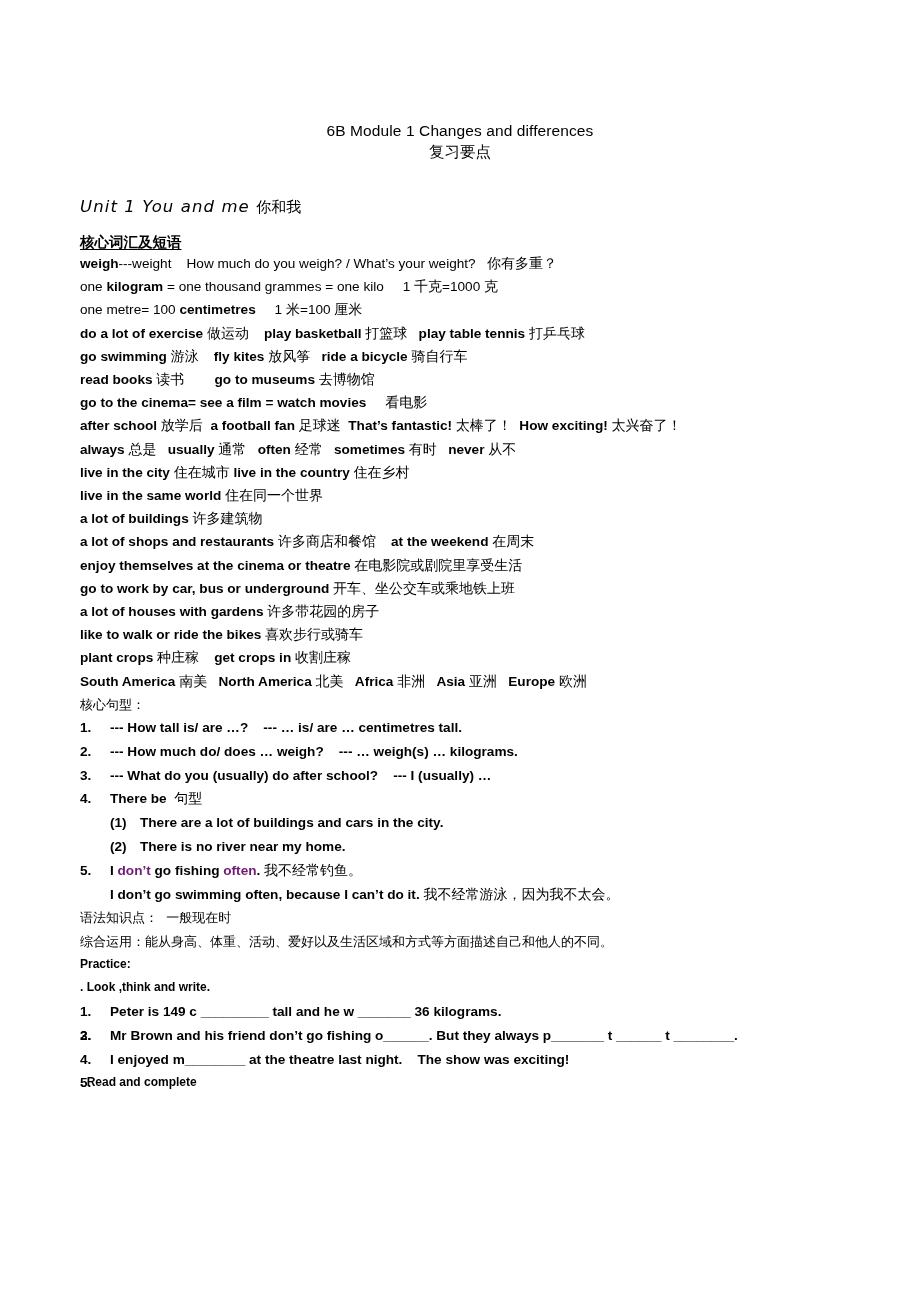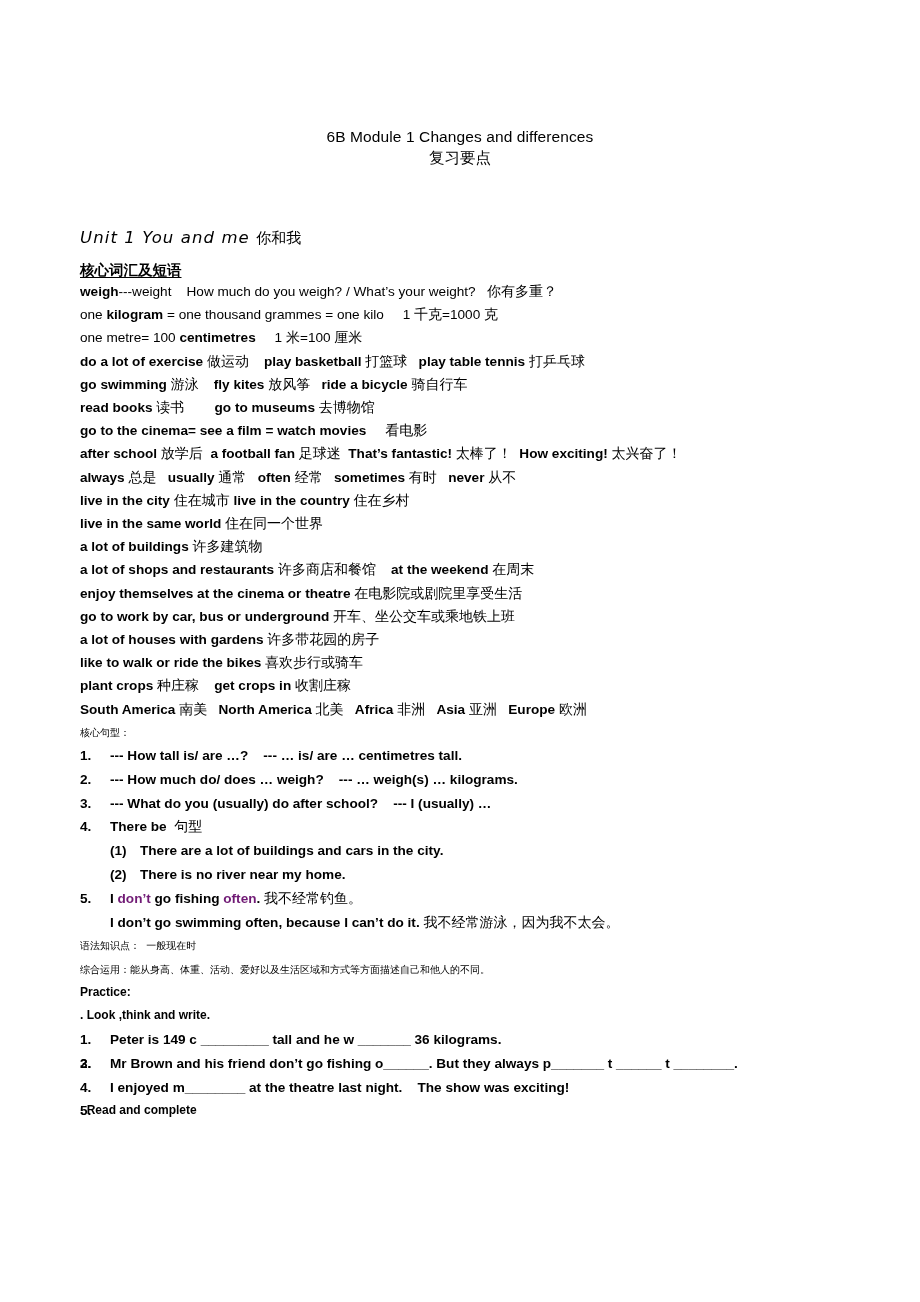--- a/index.html
+++ b/index.html
@@ -19,21 +19,21 @@
     position: relative;
     width: 920px;
     height: 1302px;
     background: #ffffff;
     overflow: hidden;
   }
 
   .content {
     position: absolute;
     left: 80px;
-    top: 12px;
+    top: 6px;
     width: 760px;
   }
 
   
   .doc-title {
     text-align: center;
     font-size: 15.5px;
     font-weight: 400;
     line-height: 21px;
     margin-top: 114px;
@@ -41,38 +41,38 @@
   }
   .doc-subtitle {
     text-align: center;
     font-size: 15.5px;
     font-weight: 400;
     line-height: 21px;
   }
 
   
   .unit-heading {
-    margin-top: 58px;
+    margin-top: 36px;
     font-family: "DejaVu Sans", sans-serif;
     font-size: 16.5px;
     font-style: italic;
     font-weight: 400;
     letter-spacing: 1.1px;
-    line-height: 24px;
+    line-height: 18px;
   }
   .unit-heading .cn {
     font-style: normal;
     font-family: "DejaVu Sans", sans-serif;
     letter-spacing: 0px;
     font-size: 15px;
   }
 
   
   .section-underline {
-    margin-top: 10px;
+    margin-top: 16px;
     font-size: 14.5px;
     font-weight: 700;
     text-decoration: underline;
     text-underline-offset: 2px;
     line-height: 20px;
   }
 
   
   .vline {
     font-size: 13.6px;
@@ -88,21 +88,21 @@
   .cn {
     font-family: "DejaVu Sans", sans-serif;
     font-size: 14px;
     font-weight: 400;
   }
   .vline.b .cn { font-weight: 400; }
 
   
   .cnline {
     font-family: "DejaVu Sans", sans-serif;
-    font-size: 10px;
+    font-size: 13px;
     line-height: 23.2px;
     font-weight: 400;
     white-space: pre-wrap;
   }
 
   
   .num-item {
     position: relative;
     font-size: 13.6px;
     line-height: 23.8px;

